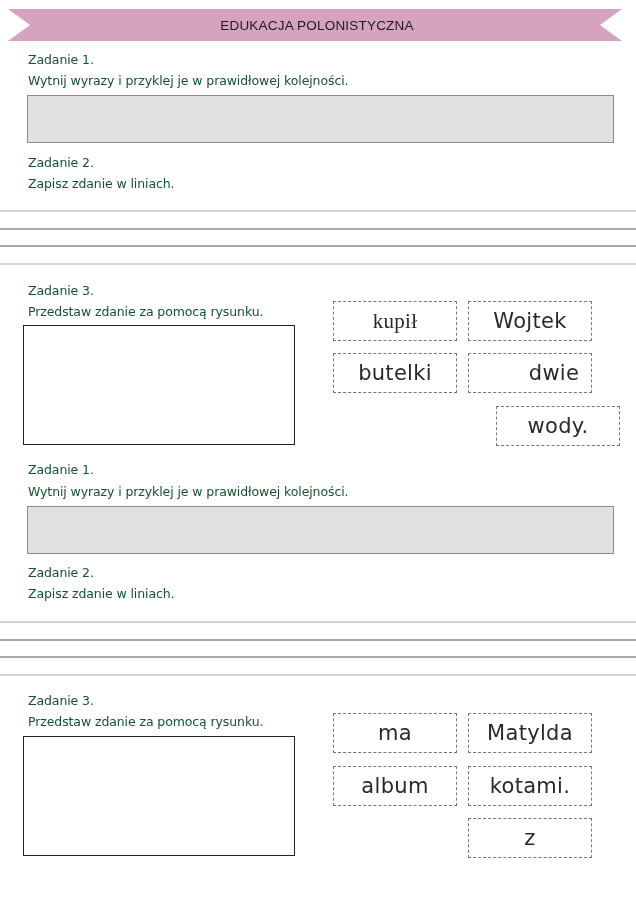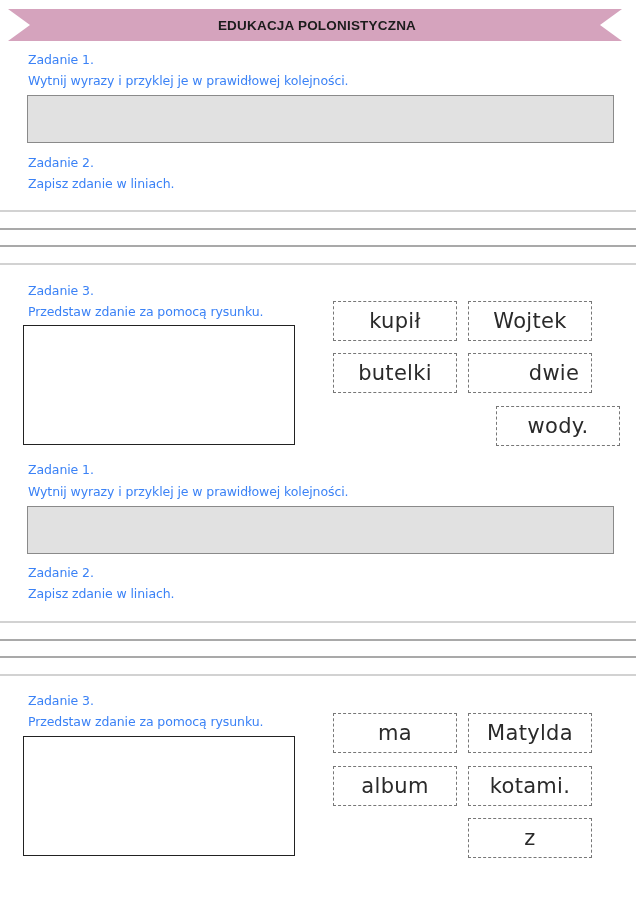--- a/index.html
+++ b/index.html
@@ -6,25 +6,25 @@
     html, body { width: 636px; height: 900px; background: #ffffff; overflow: hidden; }
     body { position: relative; font-family: "DejaVu Sans", sans-serif; color: #2b2b2b; }
 
     .banner {
       position: absolute; left: 8px; top: 9px; width: 614px; height: 32px;
       background: #d5a3bd;
       clip-path: polygon(0 0, 100% 0, calc(100% - 22px) 50%, 100% 100%, 0 100%, 22px 50%);
       display: flex; align-items: center; justify-content: center;
     }
     .banner-title {
-      font-family: "Liberation Sans", sans-serif; font-weight: bold; font-size: 13.5px;
+      font-family: "Liberation Sans", sans-serif; font-weight: normal; font-size: 13.5px;
       color: #1c1c1c; letter-spacing: 0.2px; margin-left: 4px;
     }
 
-    .label { position: absolute; left: 28px; font-size: 12.5px; color: #3b82f6; white-space: nowrap; letter-spacing: -0.1px; }
+    .label { position: absolute; left: 28px; font-size: 12.5px; color: #14532d; white-space: nowrap; letter-spacing: -0.1px; }
 
     .paste-box {
       position: absolute; left: 27px; width: 587px; height: 48px;
       background: #e1e1e1; border: 1.5px solid #8a8a8a;
     }
 
     .rule { position: absolute; left: 0; width: 636px; height: 2px; }
     .rule.light { background: #d2d2d2; }
     .rule.dark { background: #a9a9a9; }
 
@@ -59,21 +59,21 @@
   <div class="label" style="top:176px;">Zapisz zdanie w liniach.</div>
   <div class="rule light" style="top:210px;"></div>
   <div class="rule dark" style="top:228px;"></div>
   <div class="rule dark" style="top:245px;"></div>
   <div class="rule light" style="top:263px;"></div>
 
   <div class="label" style="top:283px;">Zadanie 3.</div>
   <div class="label" style="top:304px;">Przedstaw zdanie za pomocą rysunku.</div>
   <div class="draw-box" style="top:325px;"></div>
 
-  <div class="card c1" style="top:301px;">kupił</div>
+  <div class="card c1" style="top:301px;font-family:Liberation Serif, serif;">kupił</div>
   <div class="card c2" style="top:301px;">Wojtek</div>
   <div class="card c1" style="top:353px;">butelki</div>
   <div class="card c2" style="top:353px;padding-left:48px;">dwie</div>
   <div class="card c2" style="top:406px;margin-left:28px;">wody.</div>
 </div>
 
 <div>
   <div class="label" style="top:462px;">Zadanie 1.</div>
   <div class="label" style="top:484px;">Wytnij wyrazy i przyklej je w prawidłowej kolejności.</div>
   <div class="paste-box" style="top:506px;"></div>

